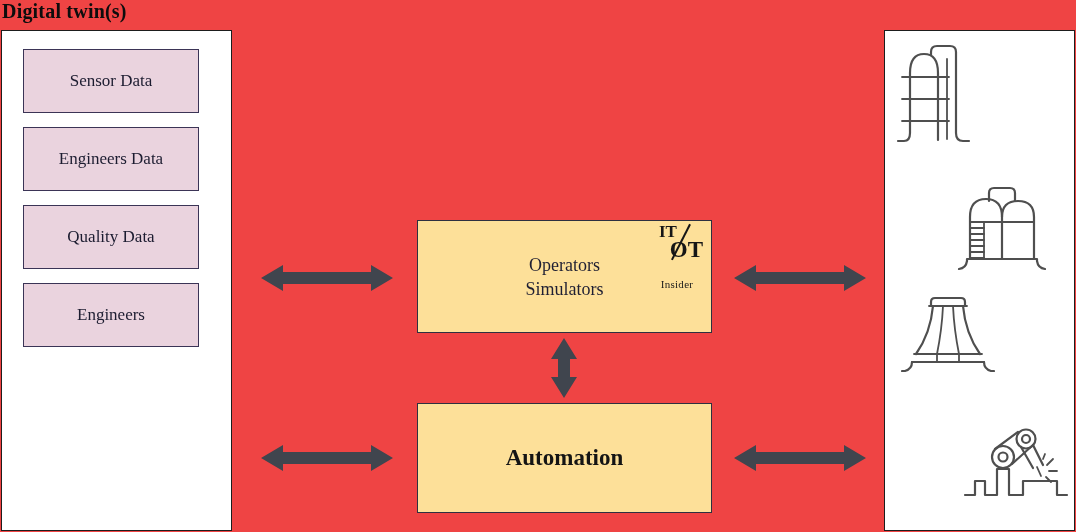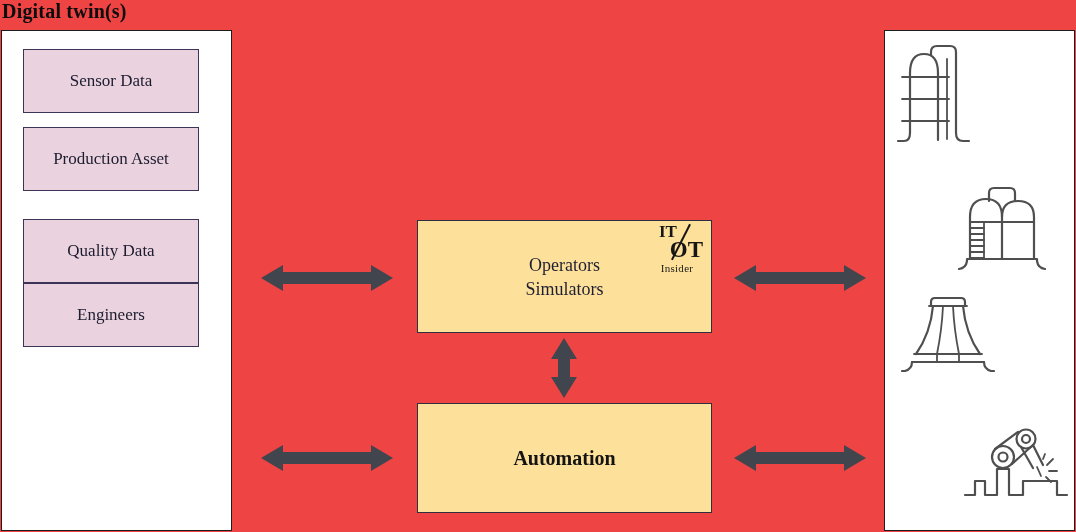--- a/index.html
+++ b/index.html
@@ -27,46 +27,46 @@
   }
   .mbox{
     position:absolute;left:417px;width:295px;box-sizing:border-box;
     background:#fde099;border:1.5px solid #2e3040;
     display:flex;align-items:center;justify-content:center;text-align:center;
   }
   .mbox.operators{top:220px;height:113px;}
   .mbox.automation{top:403px;height:110px;}
   .mbox .lines{font-size:18px;line-height:24px;color:#1f1f33;}
   .mbox .lines span{display:block;}
-  .mbox.automation .label{font-size:20px;font-weight:bold;color:#141414;}
+  .mbox.automation .label{font-size:23px;font-weight:bold;color:#141414;}
   .arrow{position:absolute;}
   .arrow polygon{fill:#40454e;}
   
   .logo{position:absolute;top:4px;right:7px;width:54px;text-align:center;}
   .logo-mark{position:relative;width:46px;height:35px;margin-left:auto;margin-right:0;}
   .logo-it{position:absolute;left:1px;top:-3px;font-weight:bold;font-size:17px;color:#161616;}
   .logo-ot{position:absolute;right:1px;bottom:-3px;font-weight:bold;font-size:23px;color:#161616;}
   .logo-slash{position:absolute;left:22px;top:-3px;width:1.6px;height:40px;background:#161616;transform:rotate(27deg);}
-  .logo-insider{font-size:11px;color:#1b1b1b;margin-top:2px;letter-spacing:.3px;}
+  .logo-insider{font-size:11px;color:#1b1b1b;margin-top:18px;letter-spacing:.3px;}
   
   .sketch{position:absolute;}
   .sketch path,.sketch circle{fill:none;stroke:#4f4f4f;stroke-width:2.2;stroke-linecap:round;stroke-linejoin:round;}
   .sketch .thin{stroke-width:1.8;}
 </style>
 </head>
 <body>
 
 <div class="canvas">
 
   <div class="title left">Digital twin(s)</div>
 
   <div class="panel digital">
     <div class="dbox" style="top:18px">Sensor Data</div>
-    <div class="dbox" style="top:96px">Production Asset</div>
-    <div class="dbox" style="top:188px">Quality Data</div>
+    <div class="dbox" style="top:96px">Engineers Data</div>
+    <div class="dbox" style="top:174px">Quality Data</div>
     <div class="dbox" style="top:252px">Engineers</div>
   </div>
 
   <div class="panel physical">
     <svg class="sketch" style="left:10px;top:12px" width="82" height="104" viewBox="0 0 82 104">
       <path d="M3,98 H9 Q15,98 15,90 V30 Q15,11 29,11 Q43,11 43,30 V97"></path>
       <path d="M36,12 V9 Q36,3 42,3 H55 Q61,3 61,9 V90 Q61,98 68,98 H74"></path>
       <path class="thin" d="M52,16 V96"></path>
       <path class="thin" d="M7,34 H54 M7,56 H54 M7,78 H54"></path>
     </svg>

